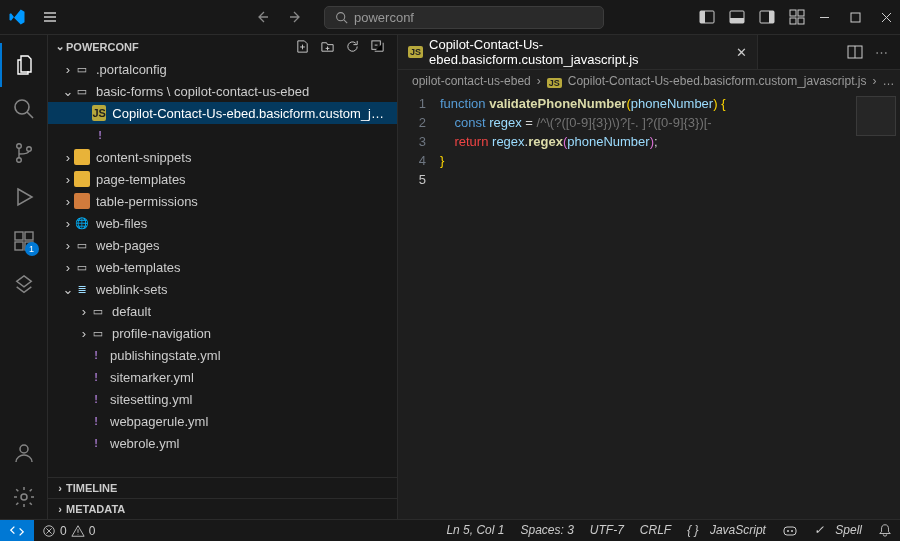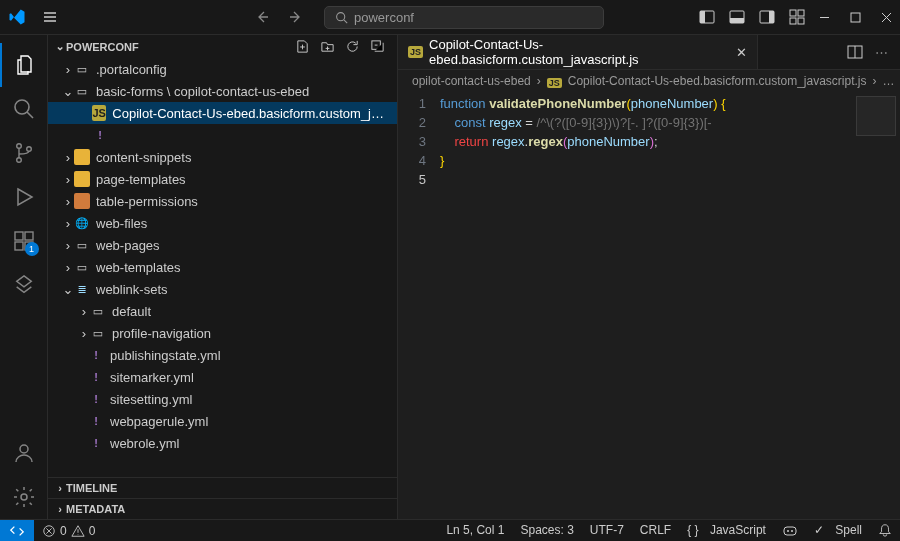--- a/index.html
+++ b/index.html
@@ -52,21 +52,21 @@
 .tk-var { color: #9cdcfe; }
 .tk-re { color: #737373; }
 .tk-p { color: #d4d4d4; }
 .tk-br1 { color: #ffd700; }
 .tk-br2 { color: #da70d6; }
 .minimap { position: absolute; right: 4px; top: 4px; width: 40px; height: 40px; background: rgba(100,100,100,0.12); border: 1px solid rgba(120,120,120,0.25); }
 .panel-section { padding: 4px 6px; font-size: 11px; font-weight: bold; color: #cccccc; display: flex; align-items: center; border-top: 1px solid #2b2b2b; }
 .statusbar { height: 22px; background: #181818; border-top: 1px solid #2b2b2b; display: flex; align-items: center; font-size: 12px; color: #cccccc; }
 .statusbar .remote { background: #0078d4; height: 100%; width: 34px; display: flex; align-items: center; justify-content: center; color: #fff; }
 .statusbar .sb-item { padding: 0 8px; display: flex; align-items: center; gap: 4px; height: 100%; cursor: pointer; }
-.statusbar .right { margin-left: auto; display: flex; }
+.statusbar .right { margin-left: auto; display: flex; font-style: italic; }
 svg { display: block; }
 </style>
 </head>
 <body>
 
 <div class="titlebar">
   <span class="vs-logo">
     <svg viewBox="0 0 24 24" width="18" height="18">
         <path fill="#0098ff" d="M17 2l5 3v14l-5 3-9-9 9-11zM4 7l4 5-4 5-2-1V8l2-1z"></path>
       </svg>

